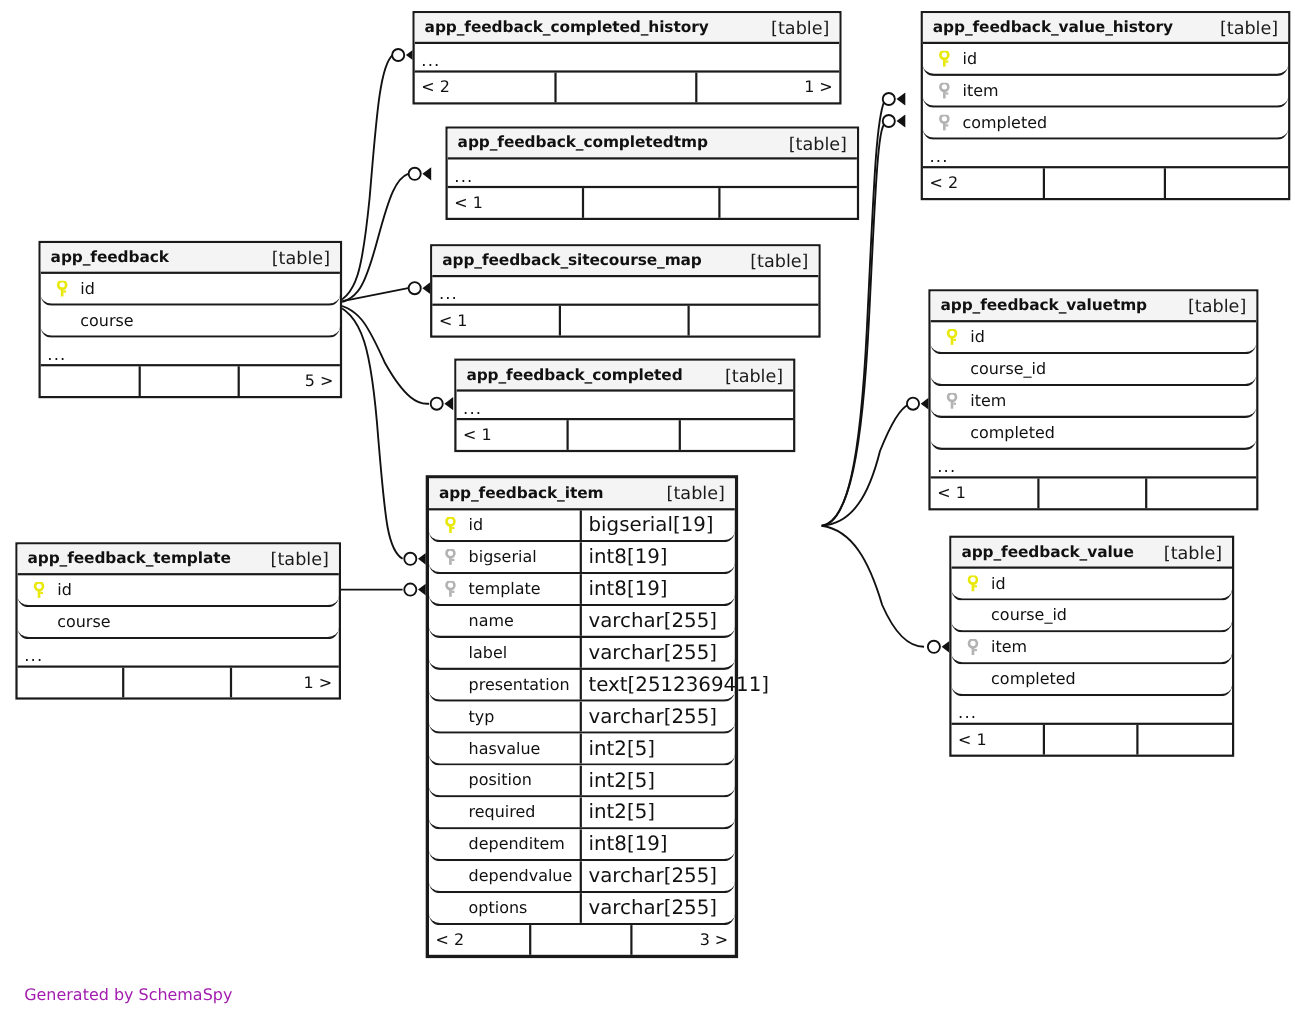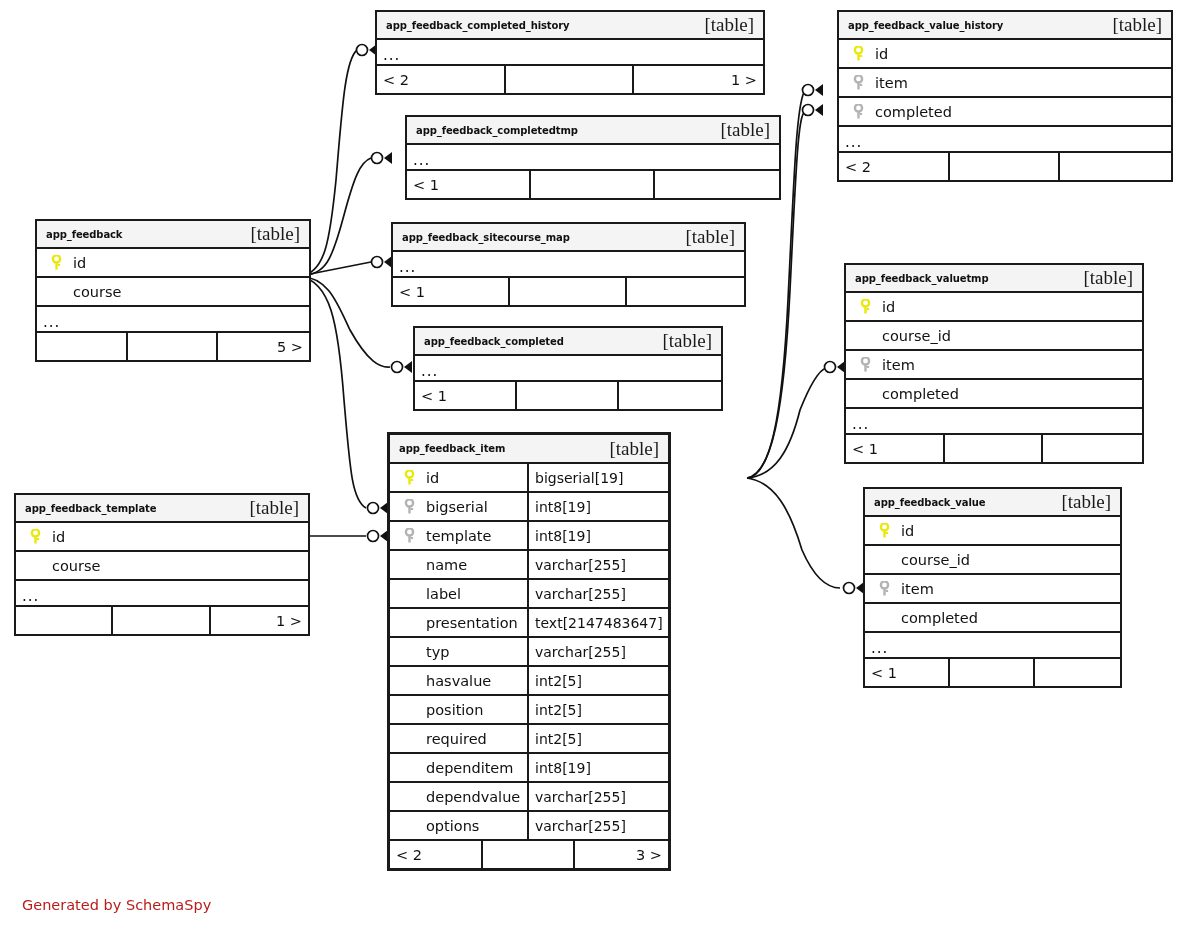--- a/index.html
+++ b/index.html
@@ -26,45 +26,46 @@
 
   .thead{
     background:#f4f4f4;
     border-bottom:2px solid #1a1a1a;
     height:28px;
     display:flex;align-items:center;
     padding:0 9px;
     box-sizing:border-box;
     white-space:nowrap;
   }
-  .tname{font-weight:bold;font-size:10px;letter-spacing:-0.1px;}
-  .ttag{margin-left:auto;font-size:19px;color:#1a1a1a;font-weight:normal;font-family:Liberation Serif, serif;}
+  .tname{font-weight:bold;font-size:14px;letter-spacing:-0.1px;}
+  .ttag{margin-left:auto;font-size:16px;color:#1a1a1a;font-weight:normal;}
 
   .row{
     display:flex;align-items:center;
     height:29px;
     border-bottom:2px solid #1a1a1a;
     box-sizing:border-box;
     white-space:nowrap;
+    border-radius:10px;
   }
   .row:last-child{border-bottom:none;}
   .cname{
     display:flex;align-items:center;
     flex:1 1 auto;
     padding-left:8px;
     overflow:hidden;
   }
   .ctype{
     border-left:2px solid #1a1a1a;
     padding-left:6px;
     box-sizing:border-box;
     height:100%;
     display:flex;align-items:center;
     white-space:nowrap;
-    font-size:14px;
+    font-size:18px;
   }
   .keyslot{width:22px;flex:0 0 22px;display:flex;align-items:center;justify-content:center;}
   .lbl{padding-left:6px;}
   .noKey .lbl{padding-left:28px;}
 
   .ellipsis{
     height:26px;
     display:flex;align-items:flex-end;
     padding-left:6px;
     border-bottom:2px solid #1a1a1a;
@@ -88,21 +89,21 @@
     padding:0 6px;
     font-size:14.5px;
   }
   .fcell:last-child{border-right:none;}
   .fcell.right{justify-content:flex-end;}
 
   .footer-note{
     position:absolute;
     left:22px;top:897px;
     font-size:14.5px;
-    color:#b91c1c;
+    color:#a21caf;
   }
 </style>
 </head>
 <body>
 
 <div id="canvas">
 
   <svg id="edges" viewBox="0 0 1177 927" xmlns="http://www.w3.org/2000/svg">
     <defs>
       <marker id="arrowL" viewBox="0 0 10 10" refX="9" refY="5" markerWidth="7" markerHeight="7" orient="auto-start-reverse">
@@ -465,21 +466,21 @@
       <span class="cname">
         <span class="lbl">label</span>
       </span>
       <span class="ctype" style="width:141px;">varchar[255]</span>
     </div>
 
     <div class="row noKey">
       <span class="cname">
         <span class="lbl">presentation</span>
       </span>
-      <span class="ctype" style="width:141px;">text[2147483647]</span>
+      <span class="ctype" style="width:141px;">text[2512369411]</span>
     </div>
 
     <div class="row noKey">
       <span class="cname">
         <span class="lbl">typ</span>
       </span>
       <span class="ctype" style="width:141px;">varchar[255]</span>
     </div>
 
     <div class="row noKey">

